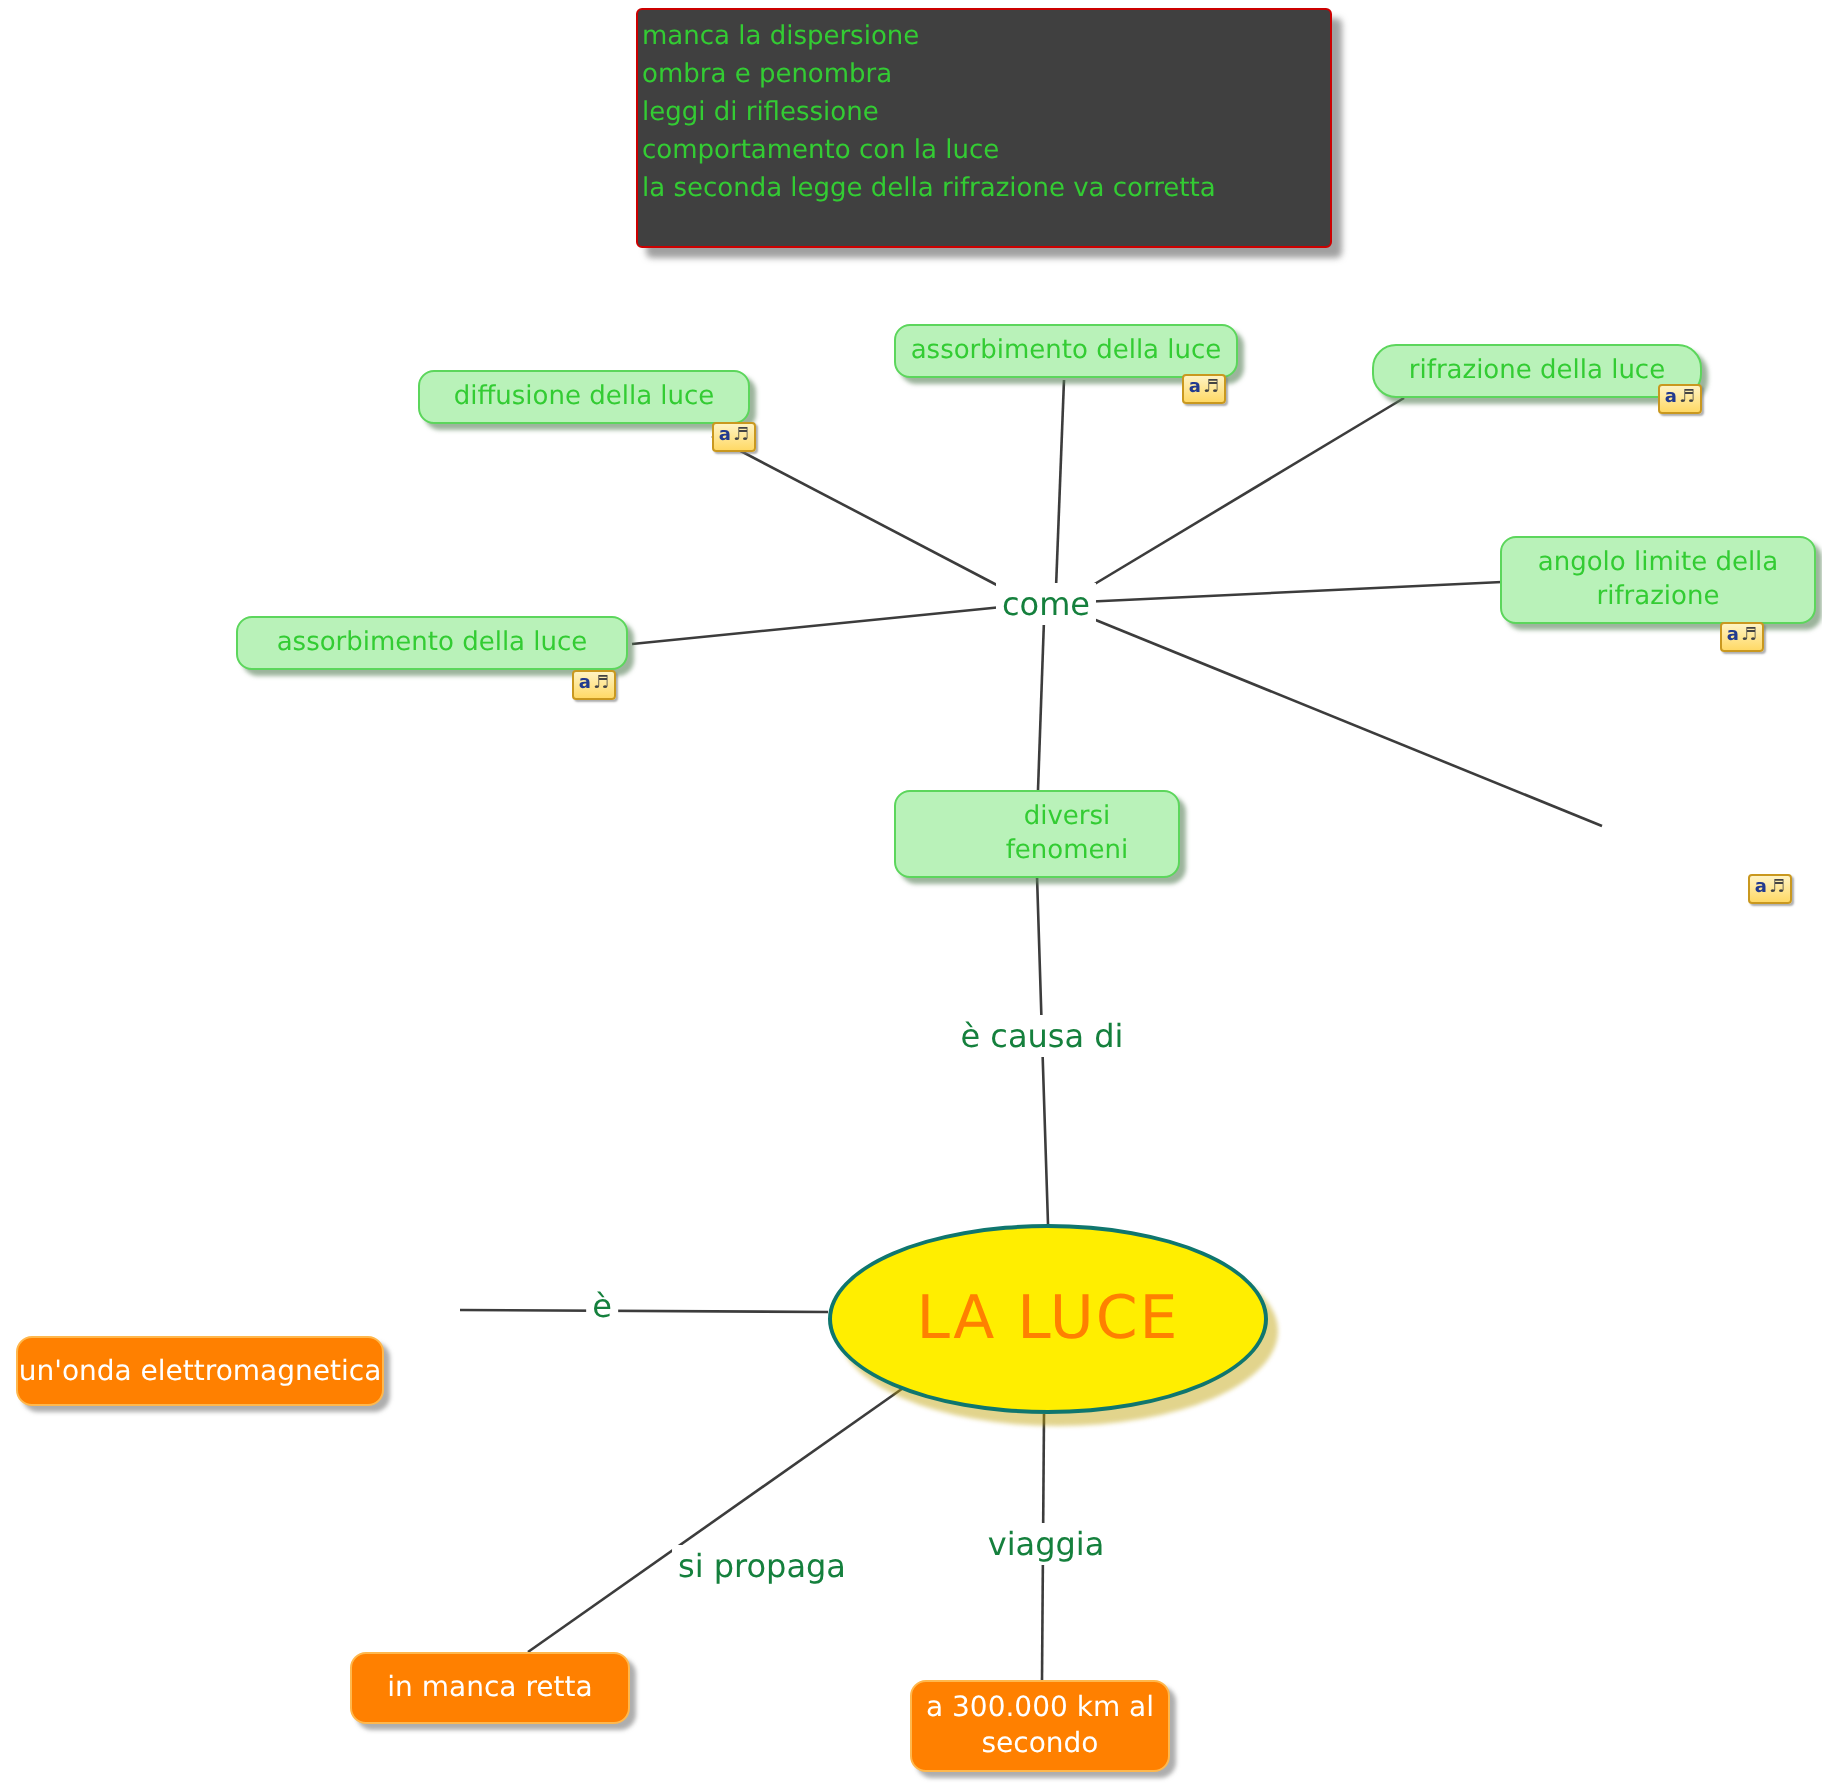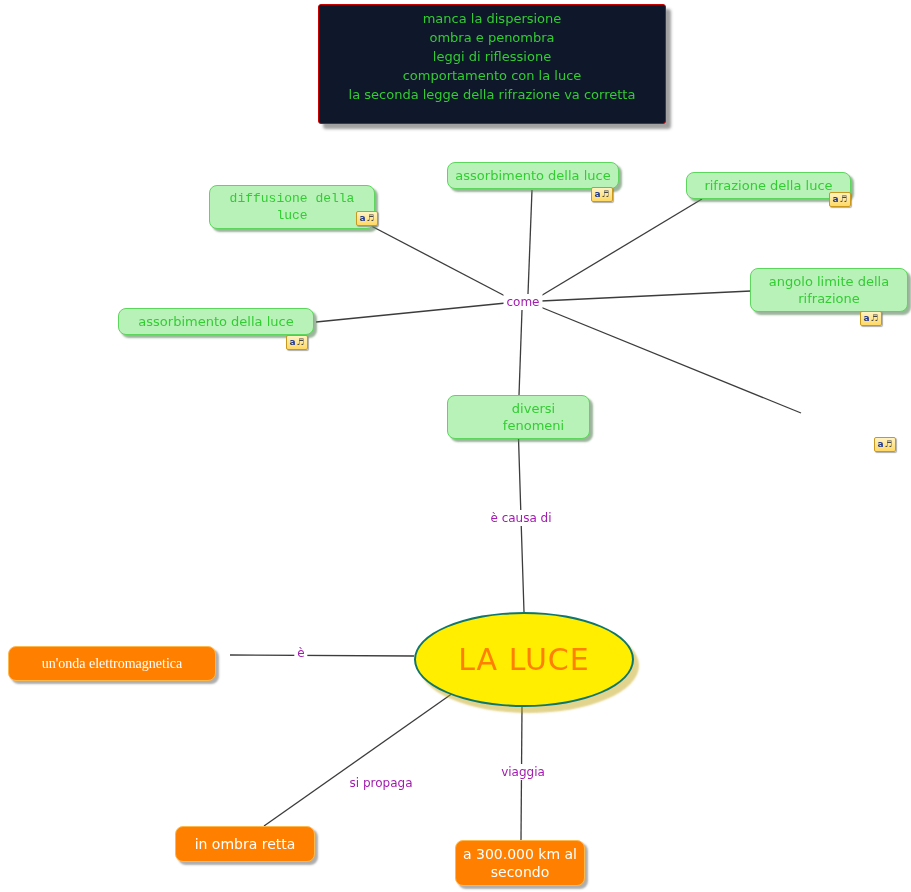--- a/index.html
+++ b/index.html
@@ -13,66 +13,66 @@
     overflow: hidden;
   }
   svg.links { position: absolute; left: 0; top: 0; z-index: 0; }
   svg.links line, svg.links polyline {
     stroke: #3c3c3c; stroke-width: 1.3; fill: none;
   }
 
   
   .note {
     position: absolute; left: 318px; top: 4px; width: 348px; min-height: 120px;
-    background: #0f172a; border: 1px solid #cc0000; border-radius: 3px;
+    background: #404040; border: 1px solid #cc0000; border-radius: 3px;
     box-shadow: 5px 5px 3px rgba(110,110,110,0.65);
     color: #33cc33; font-size: 13px; line-height: 19px;
-    text-align: center; padding: 4px 2px; z-index: 2;
+    text-align: left; padding: 4px 2px; z-index: 2;
   }
 
   
   .concept {
     position: absolute; z-index: 2;
     background: #b9f2b9; border: 1px solid #5cd65c; border-radius: 8px;
     color: #33cc33; font-size: 13px; line-height: 17px; text-align: center;
     padding: 4px 4px; box-shadow: 3px 3px 2px rgba(90,130,90,0.6);
   }
   .c-riflessione   { left: 447px; top: 162px; width: 172px; }
-  .c-diffusione    { left: 209px; top: 185px; width: 166px; font-family: Liberation Mono, monospace; }
-  .c-rifrazione    { left: 686px; top: 172px; width: 165px; }
+  .c-diffusione    { left: 209px; top: 185px; width: 166px; }
+  .c-rifrazione    { left: 686px; top: 172px; width: 165px; border-radius: 12px; }
   .c-angolo        { left: 750px; top: 268px; width: 158px; }
   .c-assorbimento  { left: 118px; top: 308px; width: 196px; }
   .c-diversi       { left: 447px; top: 395px; width: 143px; padding-left: 34px; }
   .c-rifl-totale   { left: 758px; top: 412px; width: 144px; }
 
   
   .fact {
     position: absolute; z-index: 2;
     background: #ff8000; border: 1px solid #ffb84d; border-radius: 8px;
     color: #ffffff; font-size: 14px; line-height: 18px; text-align: center;
     display: flex; align-items: center; justify-content: center;
     box-shadow: 3px 3px 2px rgba(120,120,120,0.6);
   }
-  .f-onda   { left: 8px;   top: 646px; width: 208px; height: 35px; font-family: Liberation Serif, serif; }
+  .f-onda   { left: 8px;   top: 668px; width: 184px; height: 35px; }
   .f-retta  { left: 175px; top: 826px; width: 140px; height: 36px; }
   .f-km     { left: 455px; top: 840px; width: 130px; height: 46px; }
 
   
   .center-ellipse {
     position: absolute; left: 414px; top: 612px; width: 220px; height: 95px;
     background: #ffee00; border: 2px solid #0f766e; border-radius: 50%;
     color: #ff8000; font-size: 30px; letter-spacing: 1px;
     display: flex; align-items: center; justify-content: center;
     box-shadow: 5px 6px 2px rgba(190,160,0,0.45); z-index: 2;
   }
 
   
   .link-label {
     position: absolute; transform: translate(-50%, -50%);
-    background: #ffffff; color: #a21caf; font-size: 12px;
+    background: #ffffff; color: #15803d; font-size: 16px;
     padding: 1px 3px; white-space: nowrap; z-index: 1;
   }
   .l-come      { left: 523px; top: 302px; }
   .l-causa     { left: 521px; top: 518px; }
   .l-e         { left: 301px; top: 653px; }
   .l-propaga   { left: 381px; top: 746px; margin-top: 37px; }
   .l-viaggia   { left: 523px; top: 772px; }
 
   
   .res-icon {
@@ -153,16 +153,16 @@
 
   <div class="link-label l-come">come</div>
   <div class="link-label l-causa">è causa di</div>
   <div class="link-label l-e">è</div>
   <div class="link-label l-propaga">si propaga</div>
   <div class="link-label l-viaggia">viaggia</div>
 
   <div class="center-ellipse">LA LUCE</div>
 
   <div class="fact f-onda">un'onda elettromagnetica</div>
-  <div class="fact f-retta">in ombra retta</div>
+  <div class="fact f-retta">in manca retta</div>
   <div class="fact f-km">a 300.000 km al secondo</div>
 
 </div>
 
 </body></html>

